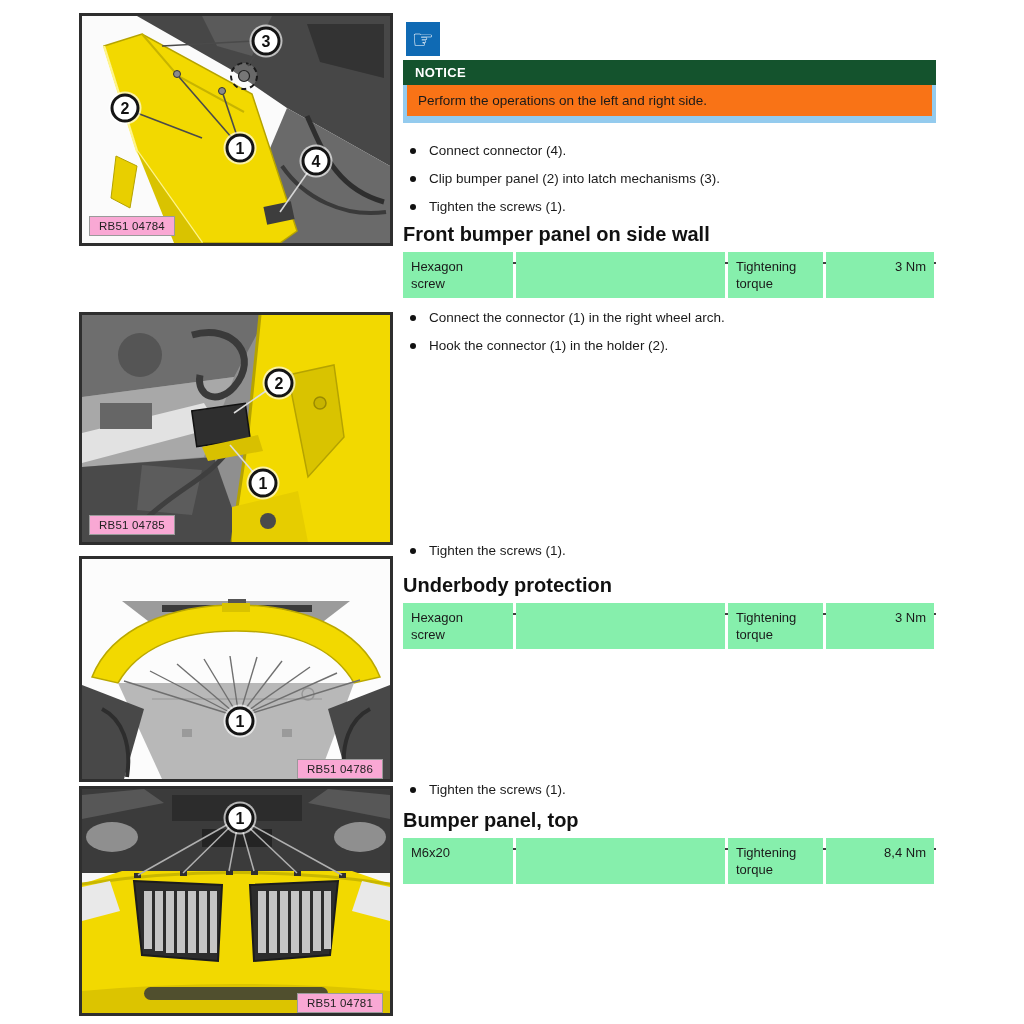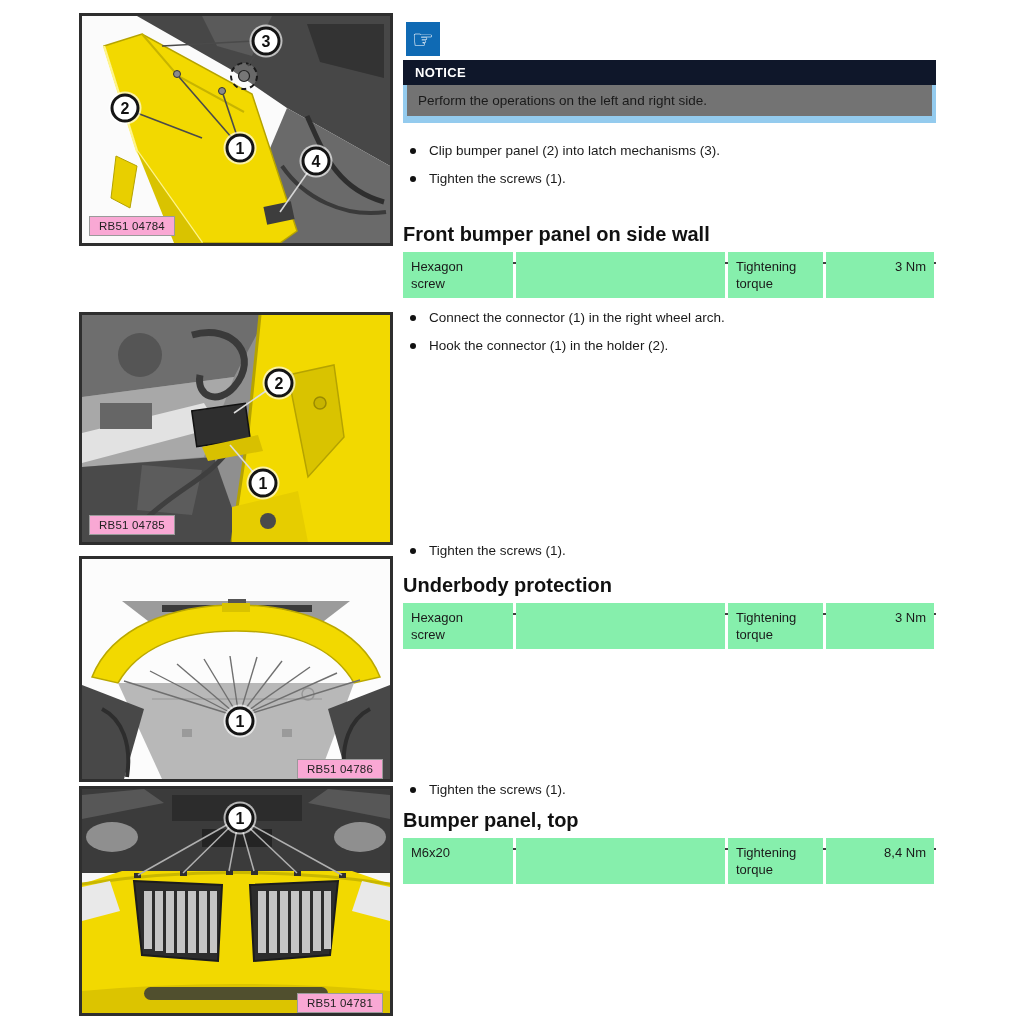--- a/index.html
+++ b/index.html
@@ -34,25 +34,25 @@
   .ref-br { right: 7px; bottom: 0; }
   
   .rblock { position: absolute; left: 403px; width: 533px; }
   .notice-icon {
     position: absolute; left: 406px; top: 22px; width: 34px; height: 34px;
     background: #0f6ab4; color: #ffffff; display: flex; align-items: center;
     justify-content: center; font-size: 25px; line-height: 1;
   }
   .notice { top: 60px; }
   .notice-header {
-    background: #0f172a; color: #ffffff; font-weight: bold; font-size: 13px;
+    background: #14532d; color: #ffffff; font-weight: bold; font-size: 13px;
     padding: 5px 12px; letter-spacing: .3px;
   }
   .notice-body {
-    background: #737373; border: 4px solid #94cbee; border-top: 0;
+    background: #f97316; border: 4px solid #94cbee; border-top: 0;
     border-bottom-width: 7px; padding: 8px 11px; font-size: 13.5px; color: #1a1a1a;
   }
   ul.steps { list-style: none; }
   ul.steps li {
     position: relative; padding-left: 26px; font-size: 13.5px;
     line-height: 20px; margin-bottom: 8px; color: #1a1a1a;
   }
   ul.steps li::before {
     content: ""; position: absolute; left: 7px; top: 7px;
     width: 6px; height: 6px; border-radius: 50%; background: #111;
@@ -240,20 +240,21 @@
   </div>
 
   <div class="notice-icon">☞</div>
 
   <div class="rblock notice">
     <div class="notice-header">NOTICE</div>
     <div class="notice-body">Perform the operations on the left and right side.</div>
   </div>
 
   <ul class="rblock steps" id="bullets-1">
+    <li>Connect connector (4).</li>
     <li>Clip bumper panel (2) into latch mechanisms (3).</li>
     <li>Tighten the screws (1).</li>
   </ul>
 
   <div class="rblock sec-heading" id="heading-1">Front bumper panel on side wall</div>
 
   <div class="rblock torque-table row-tall" id="table-1">
     <div class="cell c1">Hexagon screw</div>
     <div class="cell c2"></div>
     <div class="cell c3">Tightening torque</div>

